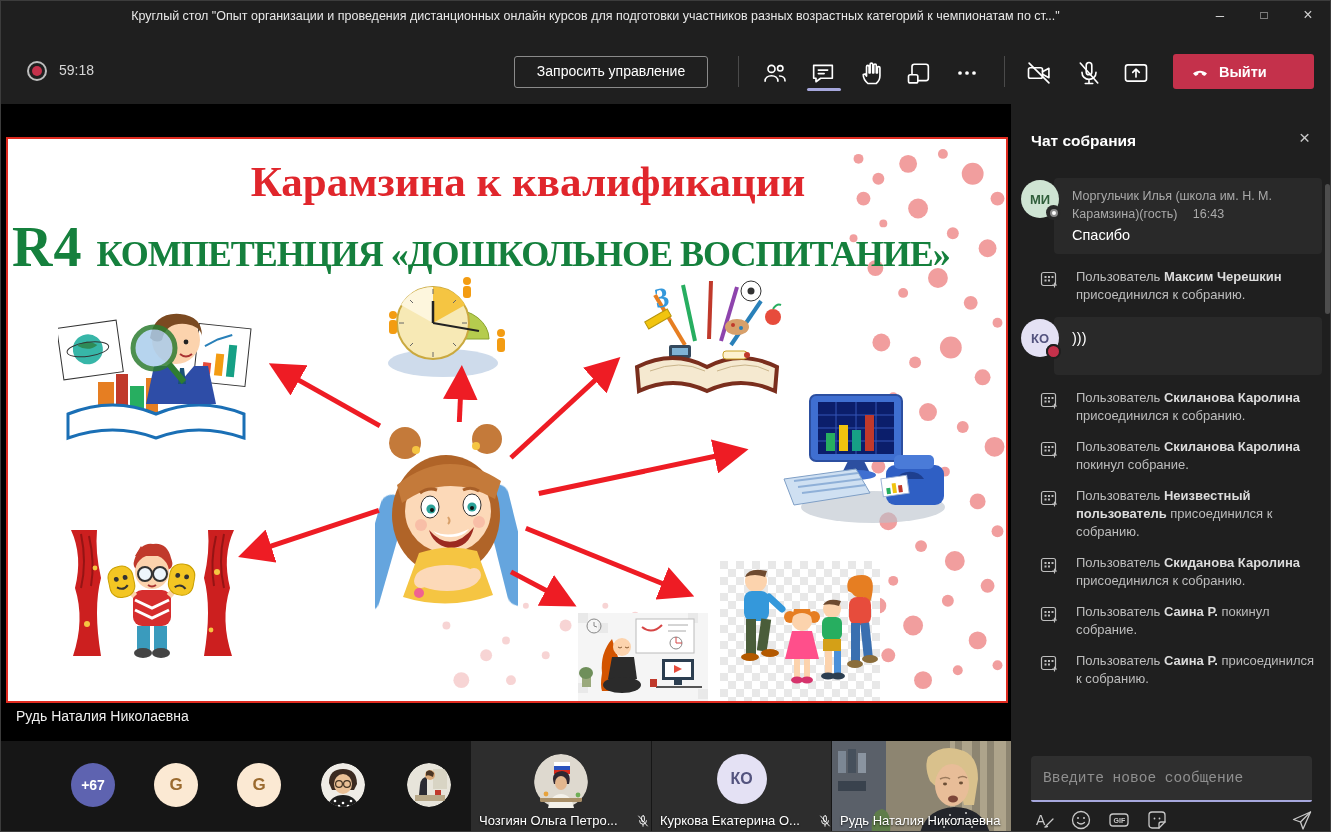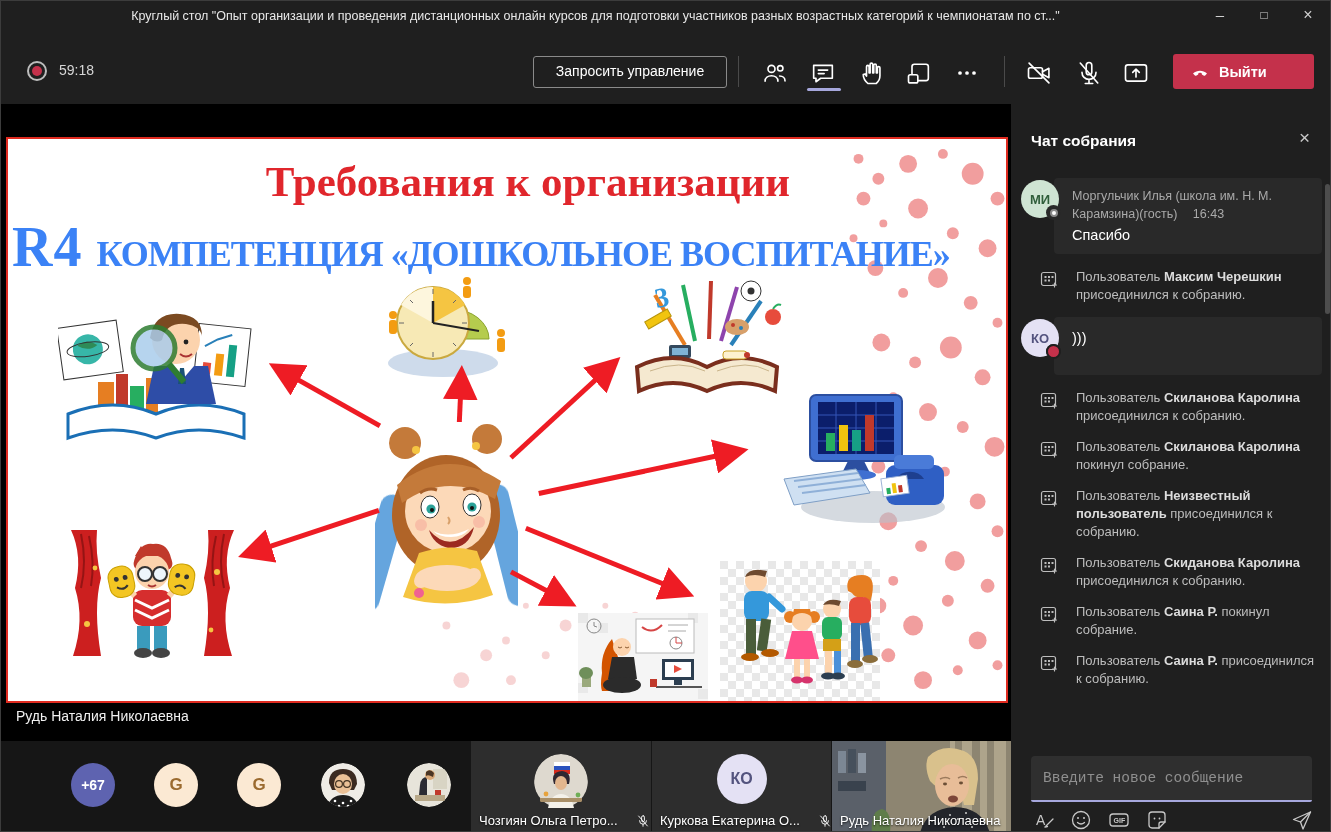--- a/index.html
+++ b/index.html
@@ -13,21 +13,21 @@
   .wbtn{position:absolute;top:0;width:44px;height:30px;line-height:28px;text-align:center;
     color:#cfcfcf;font-size:15px;cursor:default;}
   .wbtn.min{right:88px;} .wbtn.max{right:44px;font-size:12px;} .wbtn.cls{right:0;font-size:16px;}
   
   .toolbar{position:absolute;left:0;top:30px;width:100%;height:73px;background:#1f1f1f;}
   .rec-dot{position:absolute;left:26px;top:30px;width:20px;height:20px;border-radius:50%;
     border:2px solid #bdbdbd;background:#1f1f1f;box-sizing:border-box;}
   .rec-dot::after{content:"";position:absolute;left:3px;top:3px;width:10px;height:10px;border-radius:50%;background:#c4314b;}
   .timer{position:absolute;left:58px;top:31px;color:#d6d6d6;font-size:14px;}
   .req-btn{position:absolute;left:513px;top:25px;width:192px;height:30px;background:transparent;
-    border:1px solid #8a8a8a;border-radius:3px;color:#fff;font-size:14px;line-height:28px;text-align:center;margin-left:19px;}
+    border:1px solid #8a8a8a;border-radius:3px;color:#fff;font-size:14px;line-height:28px;text-align:center;}
   .tb-div{position:absolute;top:25px;width:1px;height:31px;background:#4a4a4a;}
   .icon-btn{position:absolute;top:28px;width:28px;height:28px;}
   .icon-btn svg{width:28px;height:28px;stroke:#fff;fill:none;stroke-width:1.4;stroke-linecap:round;stroke-linejoin:round;}
   .chat-underline{position:absolute;left:806px;top:57px;width:34px;height:3px;border-radius:2px;background:#a6a7dc;}
   .leave-btn{position:absolute;left:1172px;top:23px;width:141px;height:35px;background:#c4314b;border-radius:3px;
     color:#fff;display:flex;align-items:center;gap:46px;}
   .leave-main{display:flex;align-items:center;gap:9px;padding-left:17px;width:88px;height:100%;}
   .leave-label{font-size:14.5px;font-weight:bold;}
   .leave-sep{width:1px;height:23px;background:#a52840;}
   .leave-chev{flex:1;display:flex;align-items:center;justify-content:center;height:100%;}
@@ -38,21 +38,21 @@
     border:2px solid #e02b20;box-sizing:border-box;overflow:hidden;}
   .decor{position:absolute;left:0;top:0;width:100%;height:100%;}
   .logo{position:absolute;left:6px;top:6px;width:118px;height:118px;}
   .logo .ring{position:absolute;left:2px;top:2px;width:108px;height:108px;border-radius:50%;
     border:2px solid #b8453c;}
   .logo .txt{position:absolute;left:18px;top:34px;font-size:9px;font-weight:bold;letter-spacing:.6px;
     color:#33334d;line-height:12px;}
   .logo .mgpu{color:#9b9b9b;font-weight:normal;margin-top:3px;letter-spacing:1.5px;}
   .slide-title{position:absolute;left:200px;top:18px;width:640px;text-align:center;
     font-family:"Liberation Serif",serif;font-weight:bold;font-size:43px;color:#e0262c;}
-  .slide-sub{position:absolute;left:4px;top:76px;width:850px;white-space:nowrap;color:#3b82f6;
+  .slide-sub{position:absolute;left:4px;top:76px;width:850px;white-space:nowrap;color:#15803d;
     font-family:"Liberation Serif",serif;font-weight:bold;}
   .slide-sub .r4{font-size:56px;letter-spacing:1px;}
   .slide-sub .comp{font-size:36px;margin-left:14px;letter-spacing:-1px;}
   .clip{position:absolute;}
   .presenter{position:absolute;left:15px;top:604px;color:#f0f0f0;font-size:14px;}
   
   .strip{position:absolute;left:0;top:740px;width:1010px;height:92px;background:#161616;}
   .ava{position:absolute;top:22px;width:44px;height:44px;border-radius:50%;
     display:flex;align-items:center;justify-content:center;font-weight:bold;}
   .ava.more67{left:70px;background:#5e63b0;color:#fff;font-size:14px;}
@@ -255,21 +255,21 @@
             <circle cx="585" cy="540" r="5"></circle>
           <circle cx="610" cy="515" r="4"></circle>
             <circle cx="640" cy="545" r="6"></circle>
             <circle cx="660" cy="500" r="4"></circle>
             <circle cx="600" cy="470" r="3"></circle>
           <circle cx="630" cy="480" r="4"></circle>
         </g>
       </svg>
 
 
-      <div class="slide-title">Требования к организации</div>
+      <div class="slide-title">Карамзина к квалификации</div>
       <div class="slide-sub">
         <span class="r4">R4</span><span class="comp">КОМПЕТЕНЦИЯ «ДОШКОЛЬНОЕ ВОСПИТАНИЕ»</span>
       </div>
 
       <svg class="clip" style="left:50px;top:157px" width="195" height="160" viewBox="0 0 195 160">
         <g transform="rotate(-8 32 54)">
             <rect x="2" y="28" width="60" height="52" fill="#fff" stroke="#333"></rect>
             <circle cx="30" cy="53" r="15" fill="#37b6a8"></circle>
             <path d="M20 48q10-6 20 2-10 6-20-2" fill="#2e8b57"></path>
             <ellipse cx="30" cy="53" rx="21" ry="7" fill="none" stroke="#333"></ellipse>

